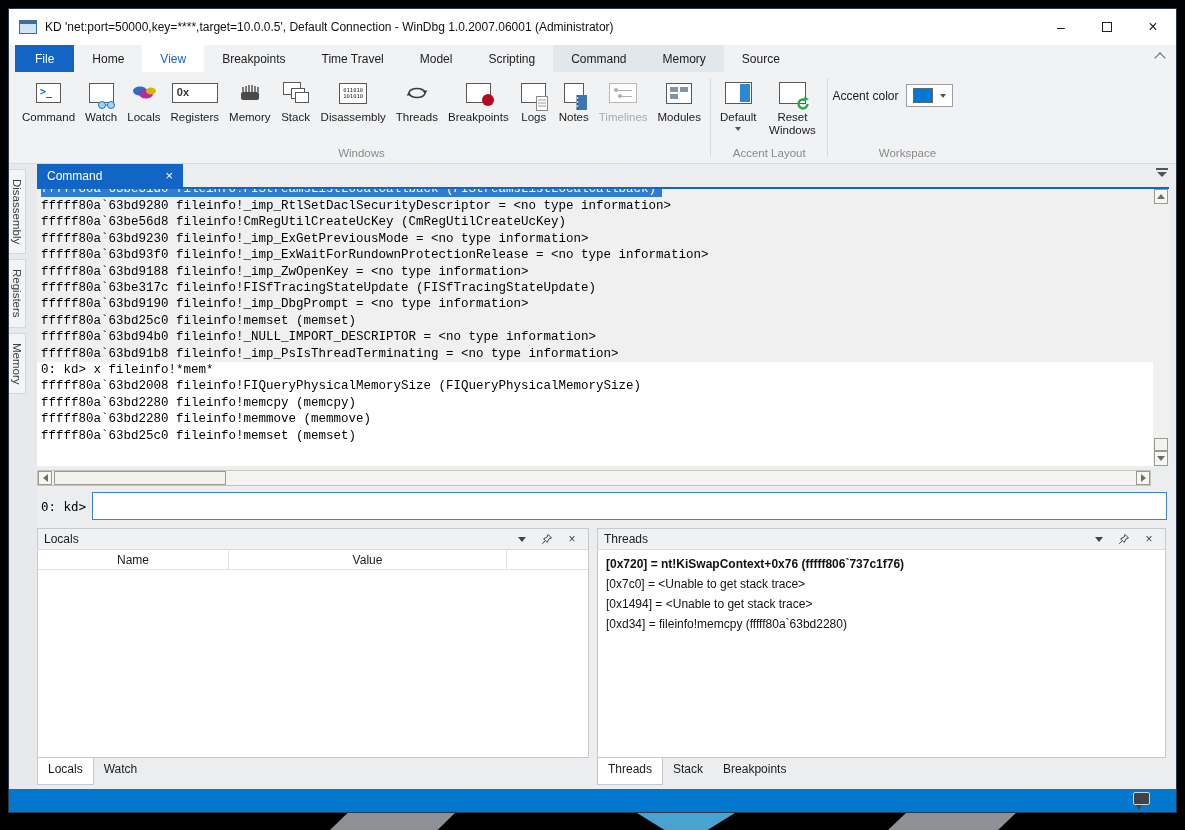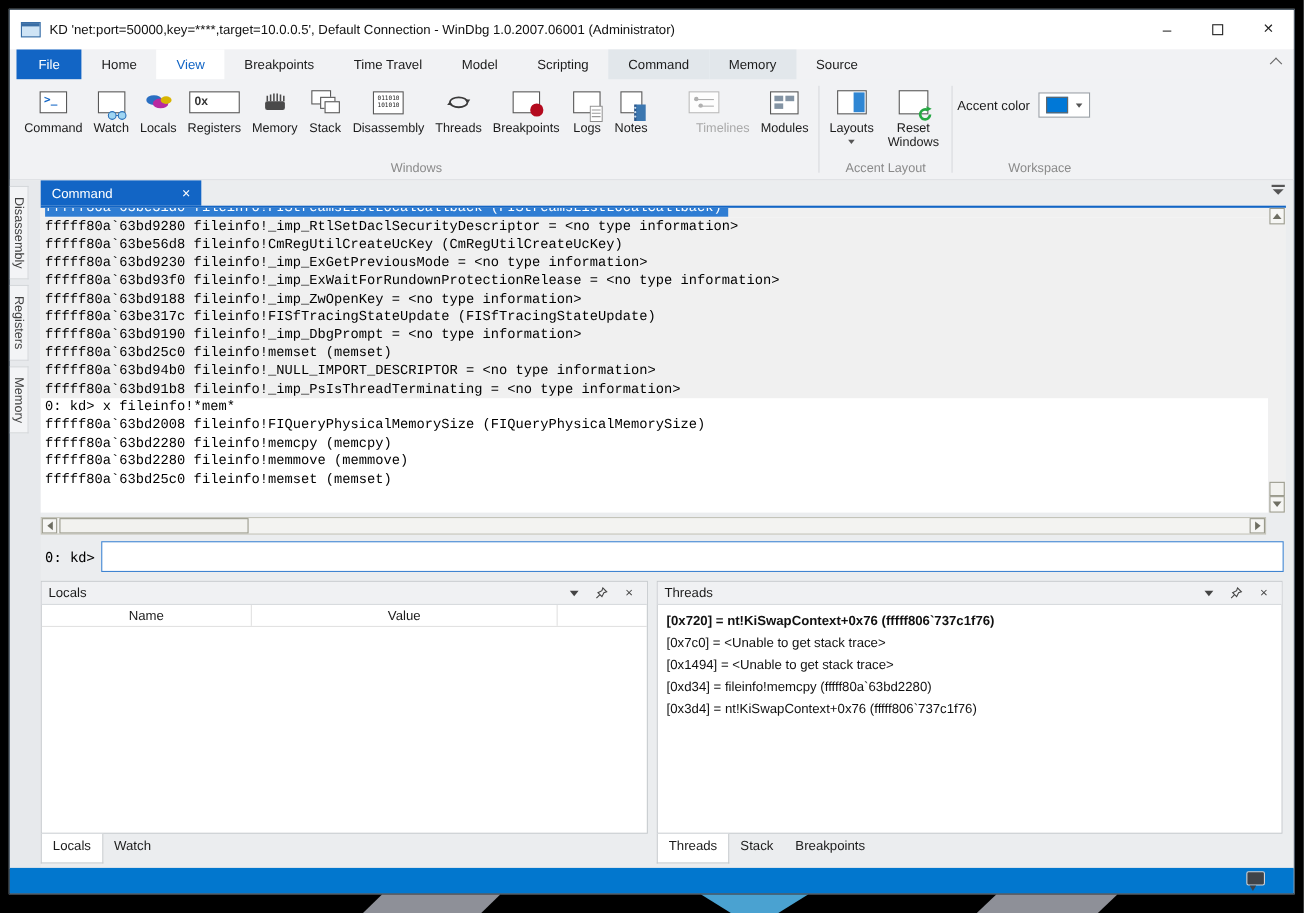--- a/index.html
+++ b/index.html
@@ -25,21 +25,21 @@
 
   
   .ribbonbody { height:92px; background:#f1f2f4; display:flex; align-items:stretch; padding-left:8px; border-bottom:1px solid #d9dcdf; }
   .rgroup { display:flex; flex-direction:column; }
   .rbtns { display:flex; align-items:flex-start; padding-top:6px; flex:1; }
   .glabel { text-align:center; font-size:11.5px; color:#8a8a8a; padding-bottom:4px; }
   .gsep { width:1px; background:#d7dadd; margin:6px 4px 6px 4px; }
   .rbtn { display:flex; flex-direction:column; align-items:center; padding:0 5px; min-width:40px; }
   .ricon { height:30px; display:flex; align-items:center; justify-content:center; position:relative; }
   .rlabel { font-size:11.5px; color:#1b1b1b; margin-top:3px; white-space:nowrap; text-align:center; line-height:13px; }
-  .rbtn.disabled .rlabel { color:#a9a9a9;margin-left:34px; }
+  .rbtn.disabled .rlabel { color:#a9a9a9; }
   .wfr { width:25px; height:20px; background:#fff; border:1px solid #585858; position:relative; }
   .glyph-cmd { position:absolute; left:3px; top:2px; font-family:"DejaVu Sans Mono",monospace; font-size:10px; font-weight:bold; color:#1265c5; }
   .glyph-0x { font-size:11px; font-weight:bold; color:#333; position:absolute; left:4px; top:2px; }
   .redot { position:absolute; right:-4px; bottom:-4px; width:12px; height:12px; border-radius:50%; background:#b40a1e; }
   .ovl { position:absolute; }
   .stack-icn { position:relative; width:26px; height:22px; }
   .stack-icn span { position:absolute; width:14px; height:11px; border:1px solid #585858; background:#fff; }
   .bin-box { width:28px; height:21px; border:1px solid #585858; background:#fff; font-family:"DejaVu Sans Mono",monospace; font-size:5.5px; line-height:6.5px; color:#222; text-align:center; padding-top:3px; }
   .mod-grid { position:absolute; left:3px; top:3px; display:grid; grid-template-columns:8px 8px; gap:2px; }
   .mod-grid i { width:8px; height:5px; background:#8494a4; }
@@ -295,21 +295,21 @@
     <div class="gsep"></div>
 
     <div class="rgroup">
       <div class="rbtns">
         <div class="rbtn">
           <span class="ricon">
               <span class="wfr" style="width:27px;height:22px;">
                 <span class="layout-fill"></span>
               </span>
             </span>
-          <span class="rlabel">Layouts</span>
+          <span class="rlabel">Default</span>
           <span class="drop-caret"></span>
         </div>
         <div class="rbtn" style="min-width:56px;">
           <span class="ricon">
               <span class="wfr" style="width:27px;height:22px;"></span>
             <svg class="ovl" style="right:-5px;bottom:-4px;" width="16" height="16">
                 <path d="M12.5 8 a4.5 4.5 0 1 1 -2.2 -3.9" fill="none" stroke="#27a844" stroke-width="2.4"></path>
                 <path d="M9 0.5 l1 4.6 4 -2.2 z" fill="#27a844"></path>
               </svg>
             </span>
@@ -439,21 +439,20 @@
               </svg>
             </span>
           <span class="pic">×</span>
         </span>
       </div>
       <div class="threadrows">
         <div class="threadrow bold">[0x720] = nt!KiSwapContext+0x76 (fffff806`737c1f76)</div>
         <div class="threadrow">[0x7c0] = &lt;Unable to get stack trace&gt;</div>
         <div class="threadrow">[0x1494] = &lt;Unable to get stack trace&gt;</div>
         <div class="threadrow">[0xd34] = fileinfo!memcpy (fffff80a`63bd2280)</div>
-        <div class="threadrow">[0x3d4] = nt!KiSwapContext+0x76 (fffff806`737c1f76)</div>
       </div>
     </div>
 
     <div class="paneltabs lt">
       <span class="ptab sel">Locals</span>
       <span class="ptab">Watch</span>
     </div>
     <div class="paneltabs rt">
       <span class="ptab sel">Threads</span>
       <span class="ptab">Stack</span>

